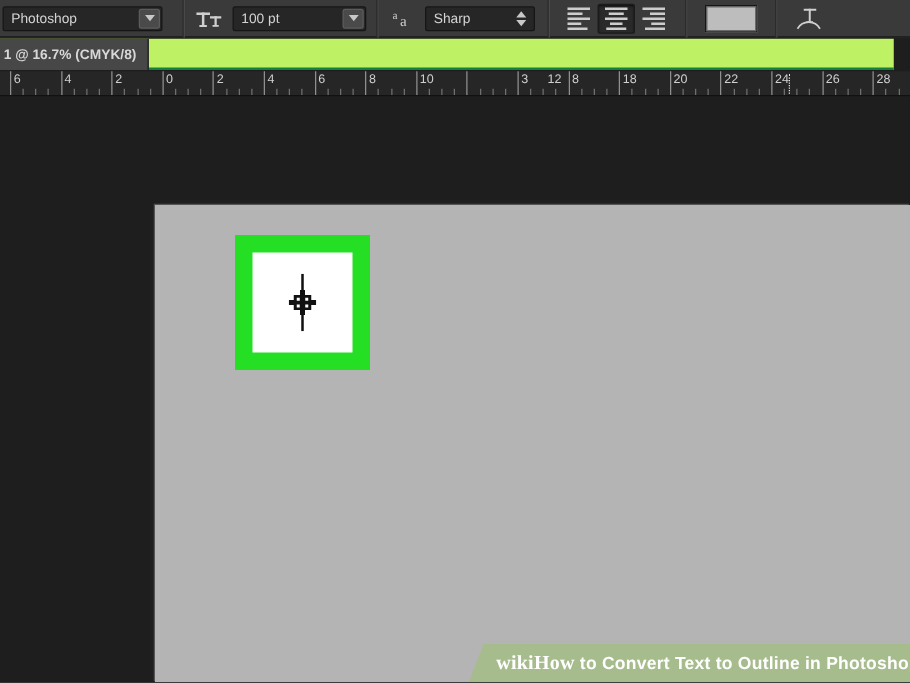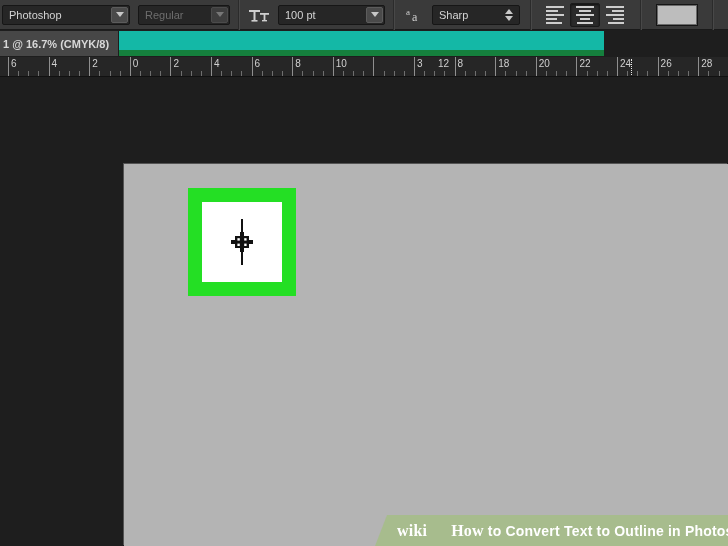--- a/index.html
+++ b/index.html
@@ -143,23 +143,23 @@
     background: #bdbdbd;
     border: 1px solid #151515;
     box-shadow: 0 0 0 1px #6a6a6a inset;
     flex: 0 0 auto;
   }
 
   
   .tabbar {
     position: absolute;
     left: 0; top: 31px;
-    width: 604px; height: 25px;
-    background: #14b8a6;
-    border-bottom: 6px solid #15803d;
+    width: 715px; height: 25px;
+    background: #bef264;
+    border-bottom: 2px solid #15803d;
     box-sizing: border-box;
   }
   .doc-tab {
     position: absolute;
     left: -6px; top: 0;
     height: 25px;
     padding: 0 9px;
     background: #474747;
     border-right: 1px solid #1d1d1d;
     display: flex;
@@ -256,47 +256,41 @@
   }
   .wm-text {
     position: relative;
     margin-left: 22px;
     font-size: 14px;
     color: #ffffff;
     white-space: nowrap;
     letter-spacing: .2px;
   }
   .wm-text .b1 { font-family: "Liberation Serif", serif; font-weight: bold; font-size: 16px; }
-  .wm-text .b2 { font-family: "Liberation Serif", serif; font-weight: bold; font-size: 16px; margin-left: 24px; }
+  .wm-text .b2 { font-family: "Liberation Serif", serif; font-weight: bold; font-size: 16px; }
   .wm-text .rest { font-weight: bold; }
 </style>
 </head>
 <body>
 
 <div id="app">
 
   <div class="toolbar">
 
     <div class="tb-pad" style="width:2px"></div>
 
     <div class="combo" style="width:128px">
       <span class="cval">Photoshop</span>
       <span class="carr">
           <span class="tri-dn"></span>
         </span>
     </div>
 
     <div class="tb-pad" style="width:8px"></div>
 
-    <div class="combo disabled" style="width:92px">
-      <span class="cval">Regular</span>
-      <span class="carr">
-          <span class="tri-dn"></span>
-        </span>
-    </div>
 
     <div class="tb-pad" style="width:8px"></div>
     <div class="tb-sep"></div>
     <div class="tb-pad" style="width:7px"></div>
 
     <div class="tb-icon" style="width:26px;height:24px">
       <svg width="22" height="18" viewBox="0 0 22 18">
         <g fill="#cfcfcf">
           <rect x="0" y="4" width="11" height="2"></rect>
           <rect x="4.5" y="4" width="2" height="11"></rect>

